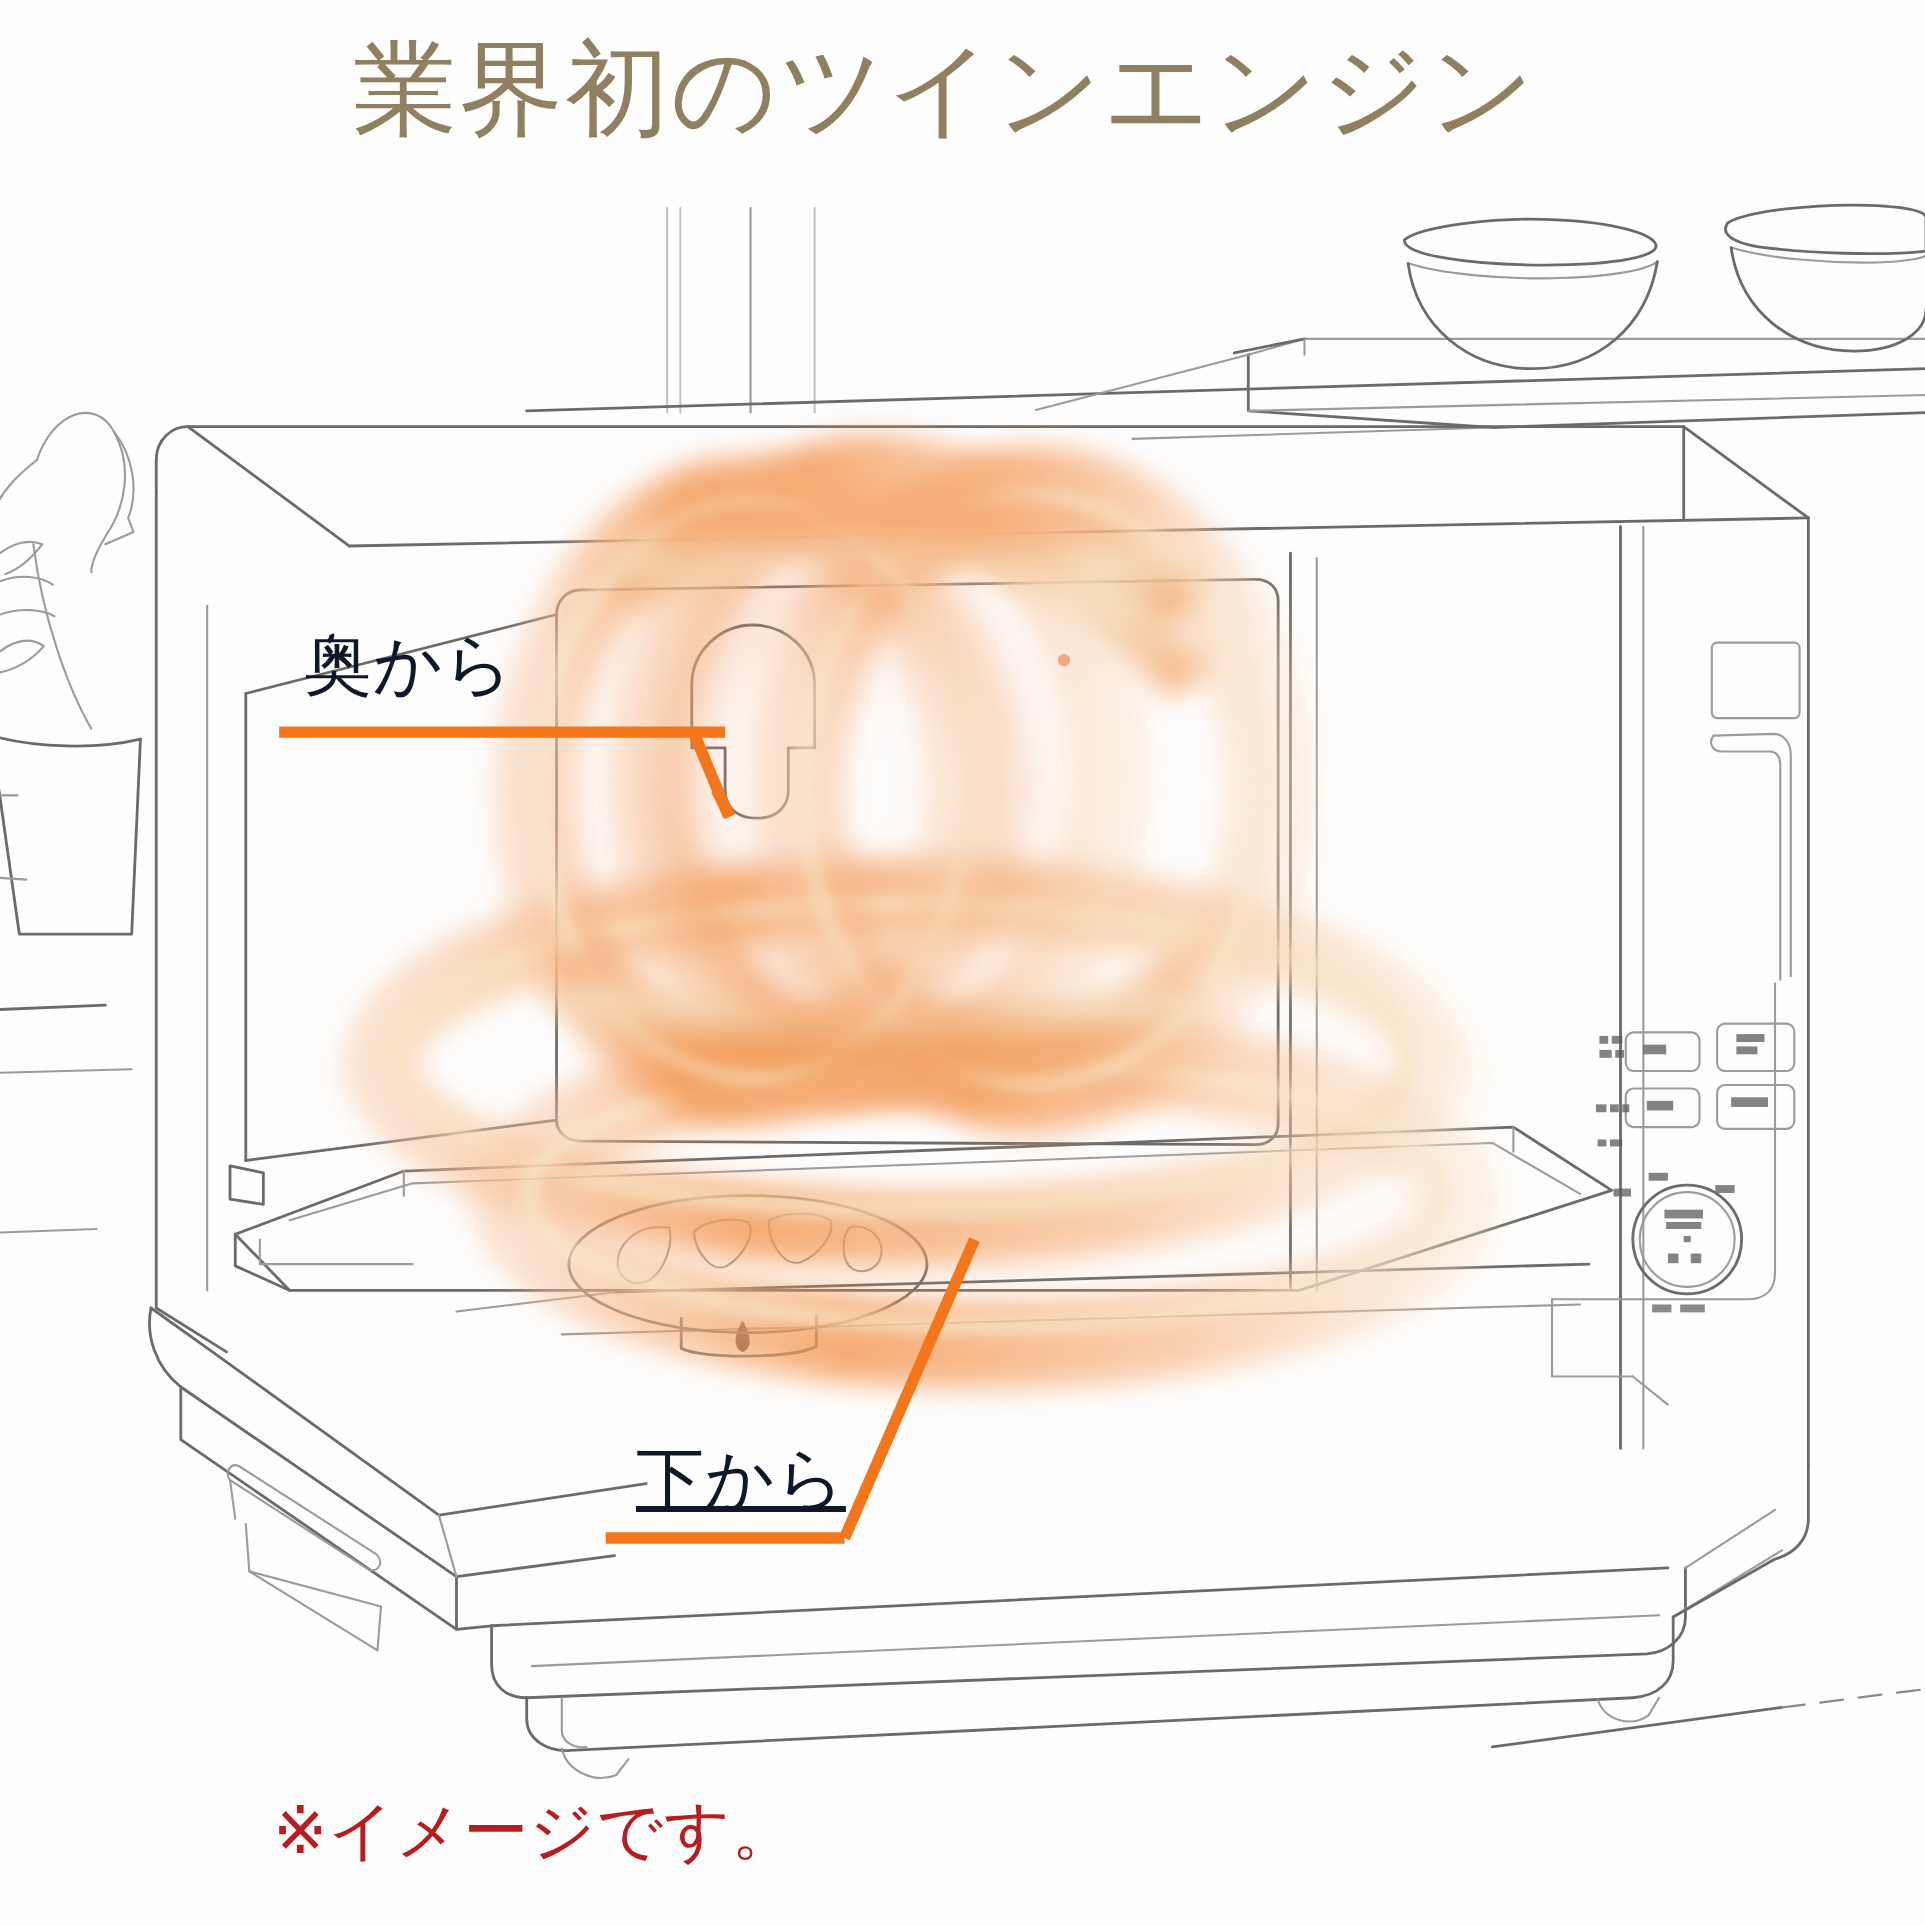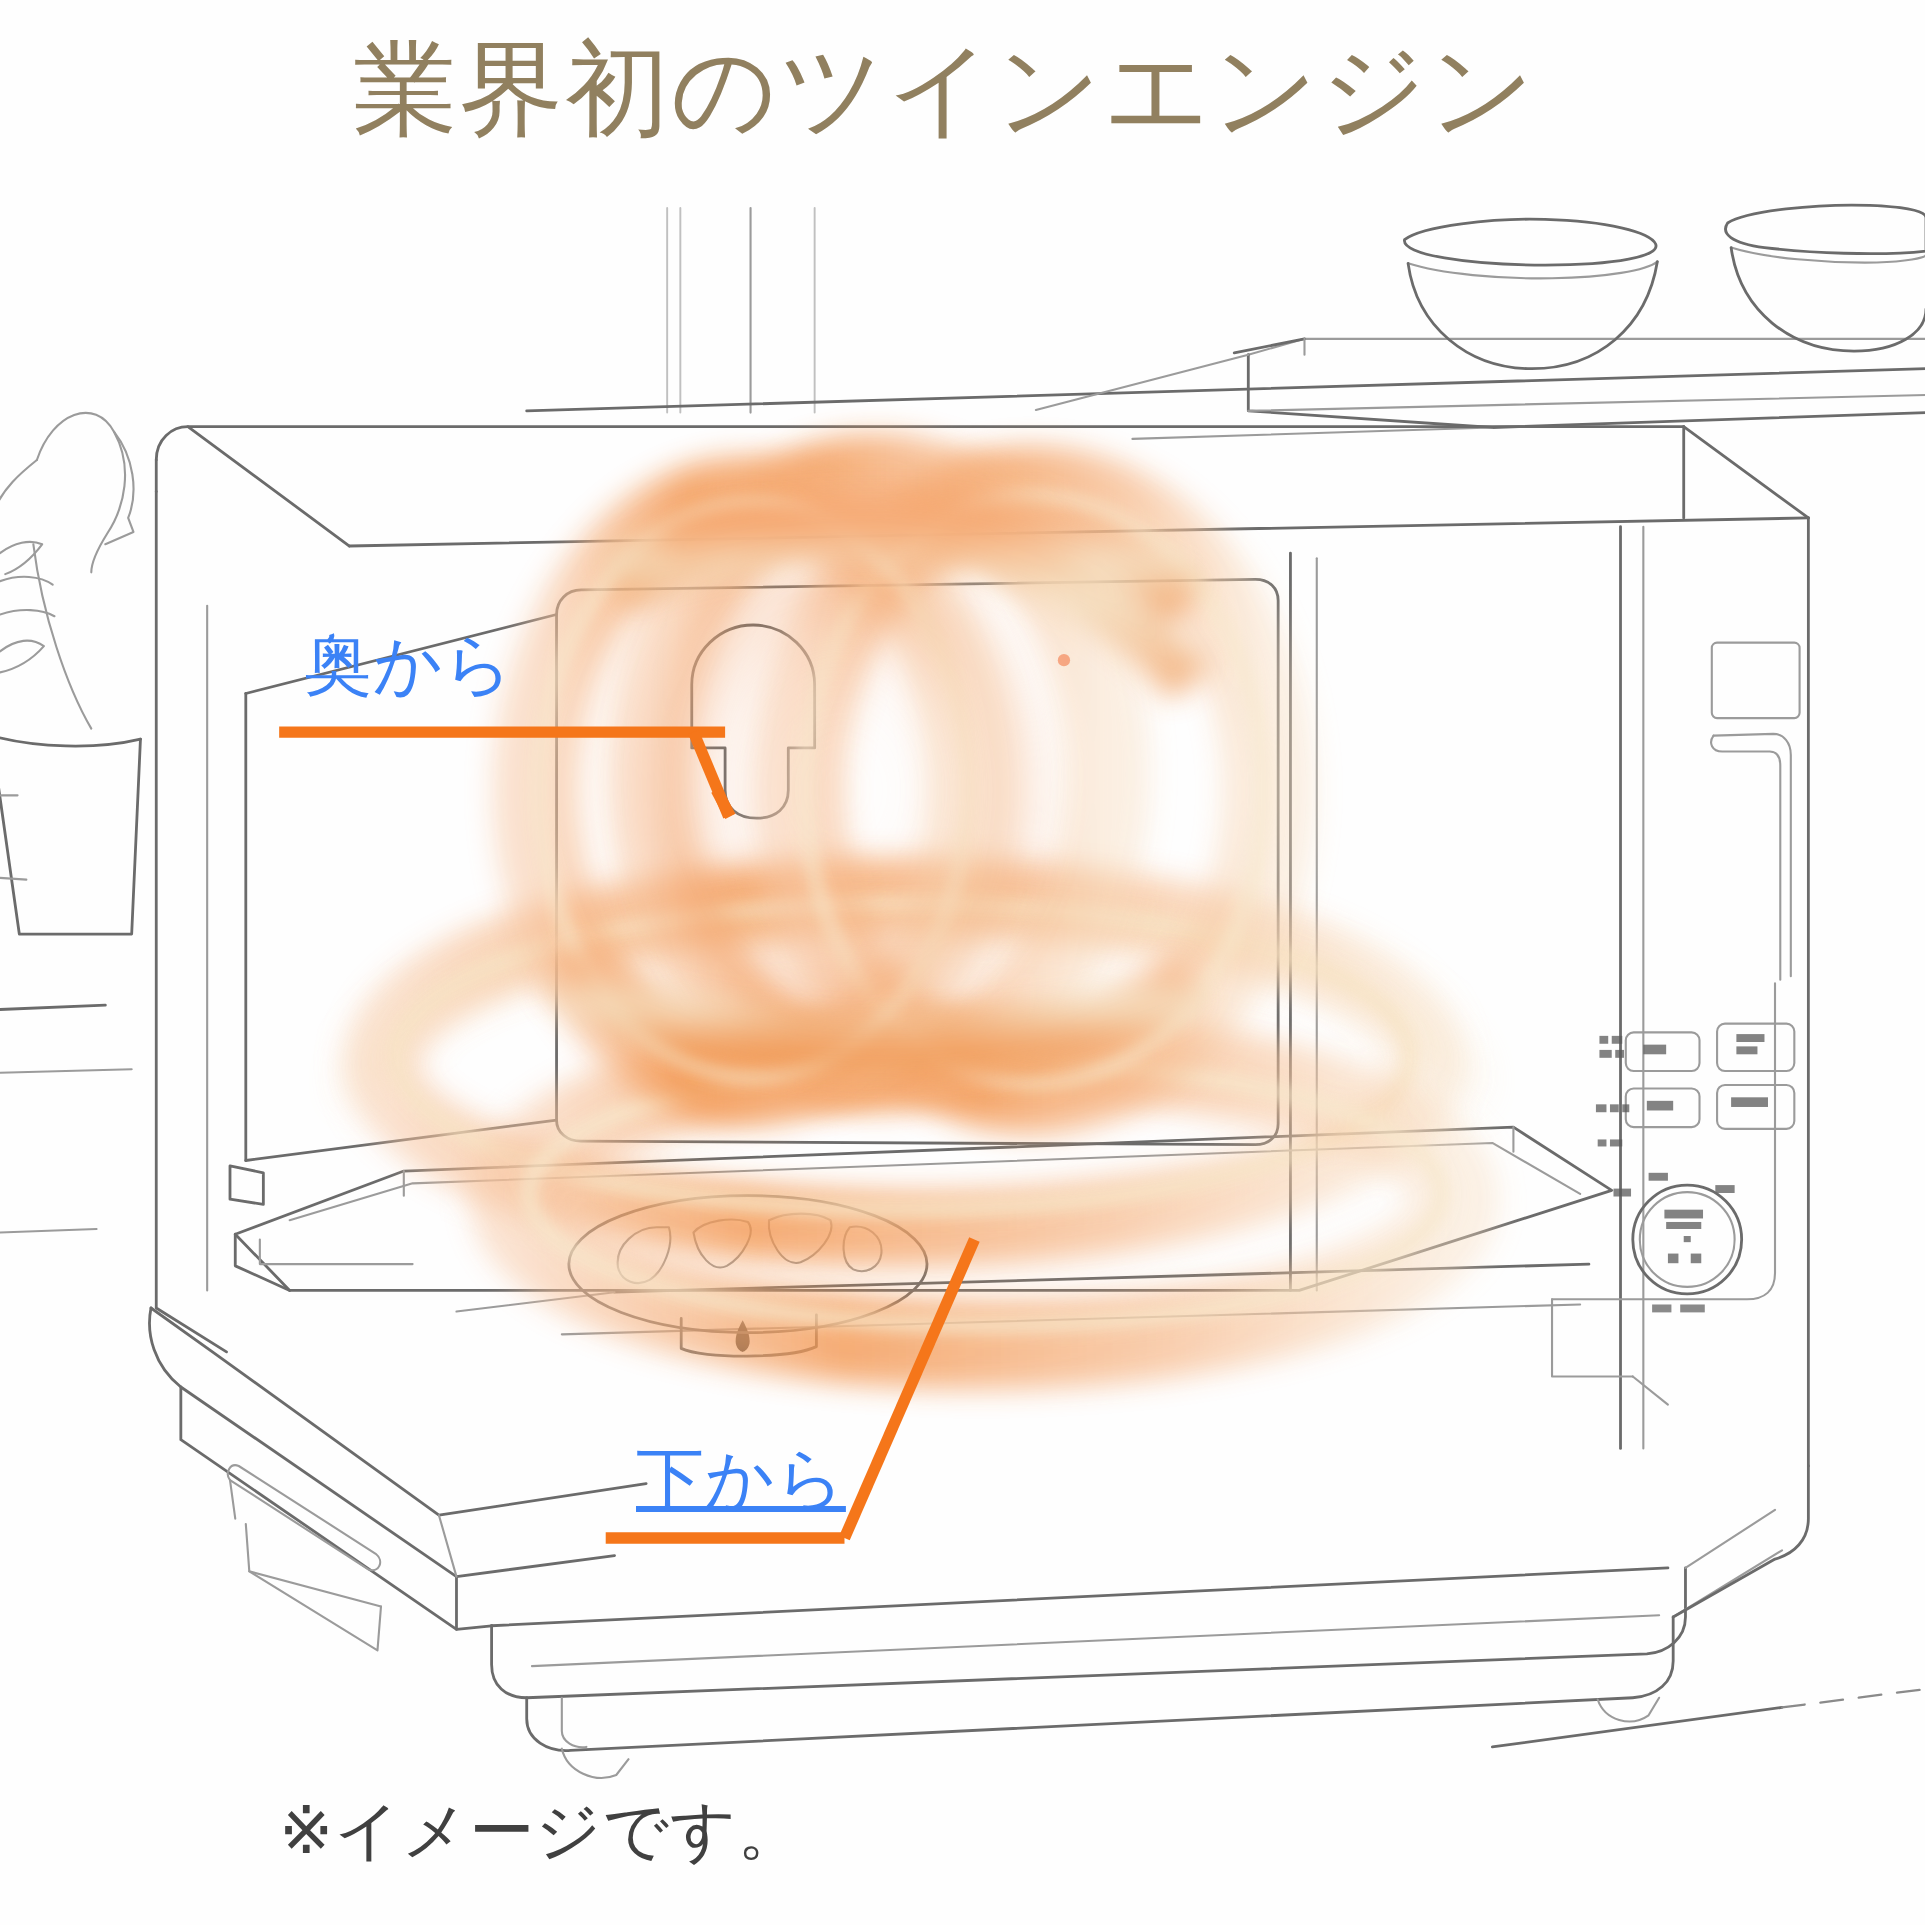--- a/index.html
+++ b/index.html
@@ -19,32 +19,32 @@
     letter-spacing:1.8px;
     color:#91805f;
     font-family:"DejaVu Sans","Liberation Sans",sans-serif;
     font-weight:400;
     line-height:1.15;
     white-space:nowrap;
   }
 
   
   .caption{
-    position:absolute;left:279px;top:1787px;
+    position:absolute;left:273px;top:1787px;
     font-size:65px;
-    color:#404040;
+    color:#b91c1c;
     font-family:"DejaVu Sans","Liberation Sans",sans-serif;
     letter-spacing:0.9px;
     white-space:nowrap;
   }
 
   
   .anno{
     position:absolute;
-    color:#3b82f6;
+    color:#0f172a;
     font-family:"DejaVu Sans","Liberation Sans",sans-serif;
     font-size:68px;
     letter-spacing:0.9px;
     white-space:nowrap;
   }
   #anno-oku{left:304px;top:620px;}
   #anno-shita{left:636px;top:1434px;text-decoration:underline;}
 
   
   #scene{position:absolute;left:0;top:0;width:1926px;height:1926px;}

